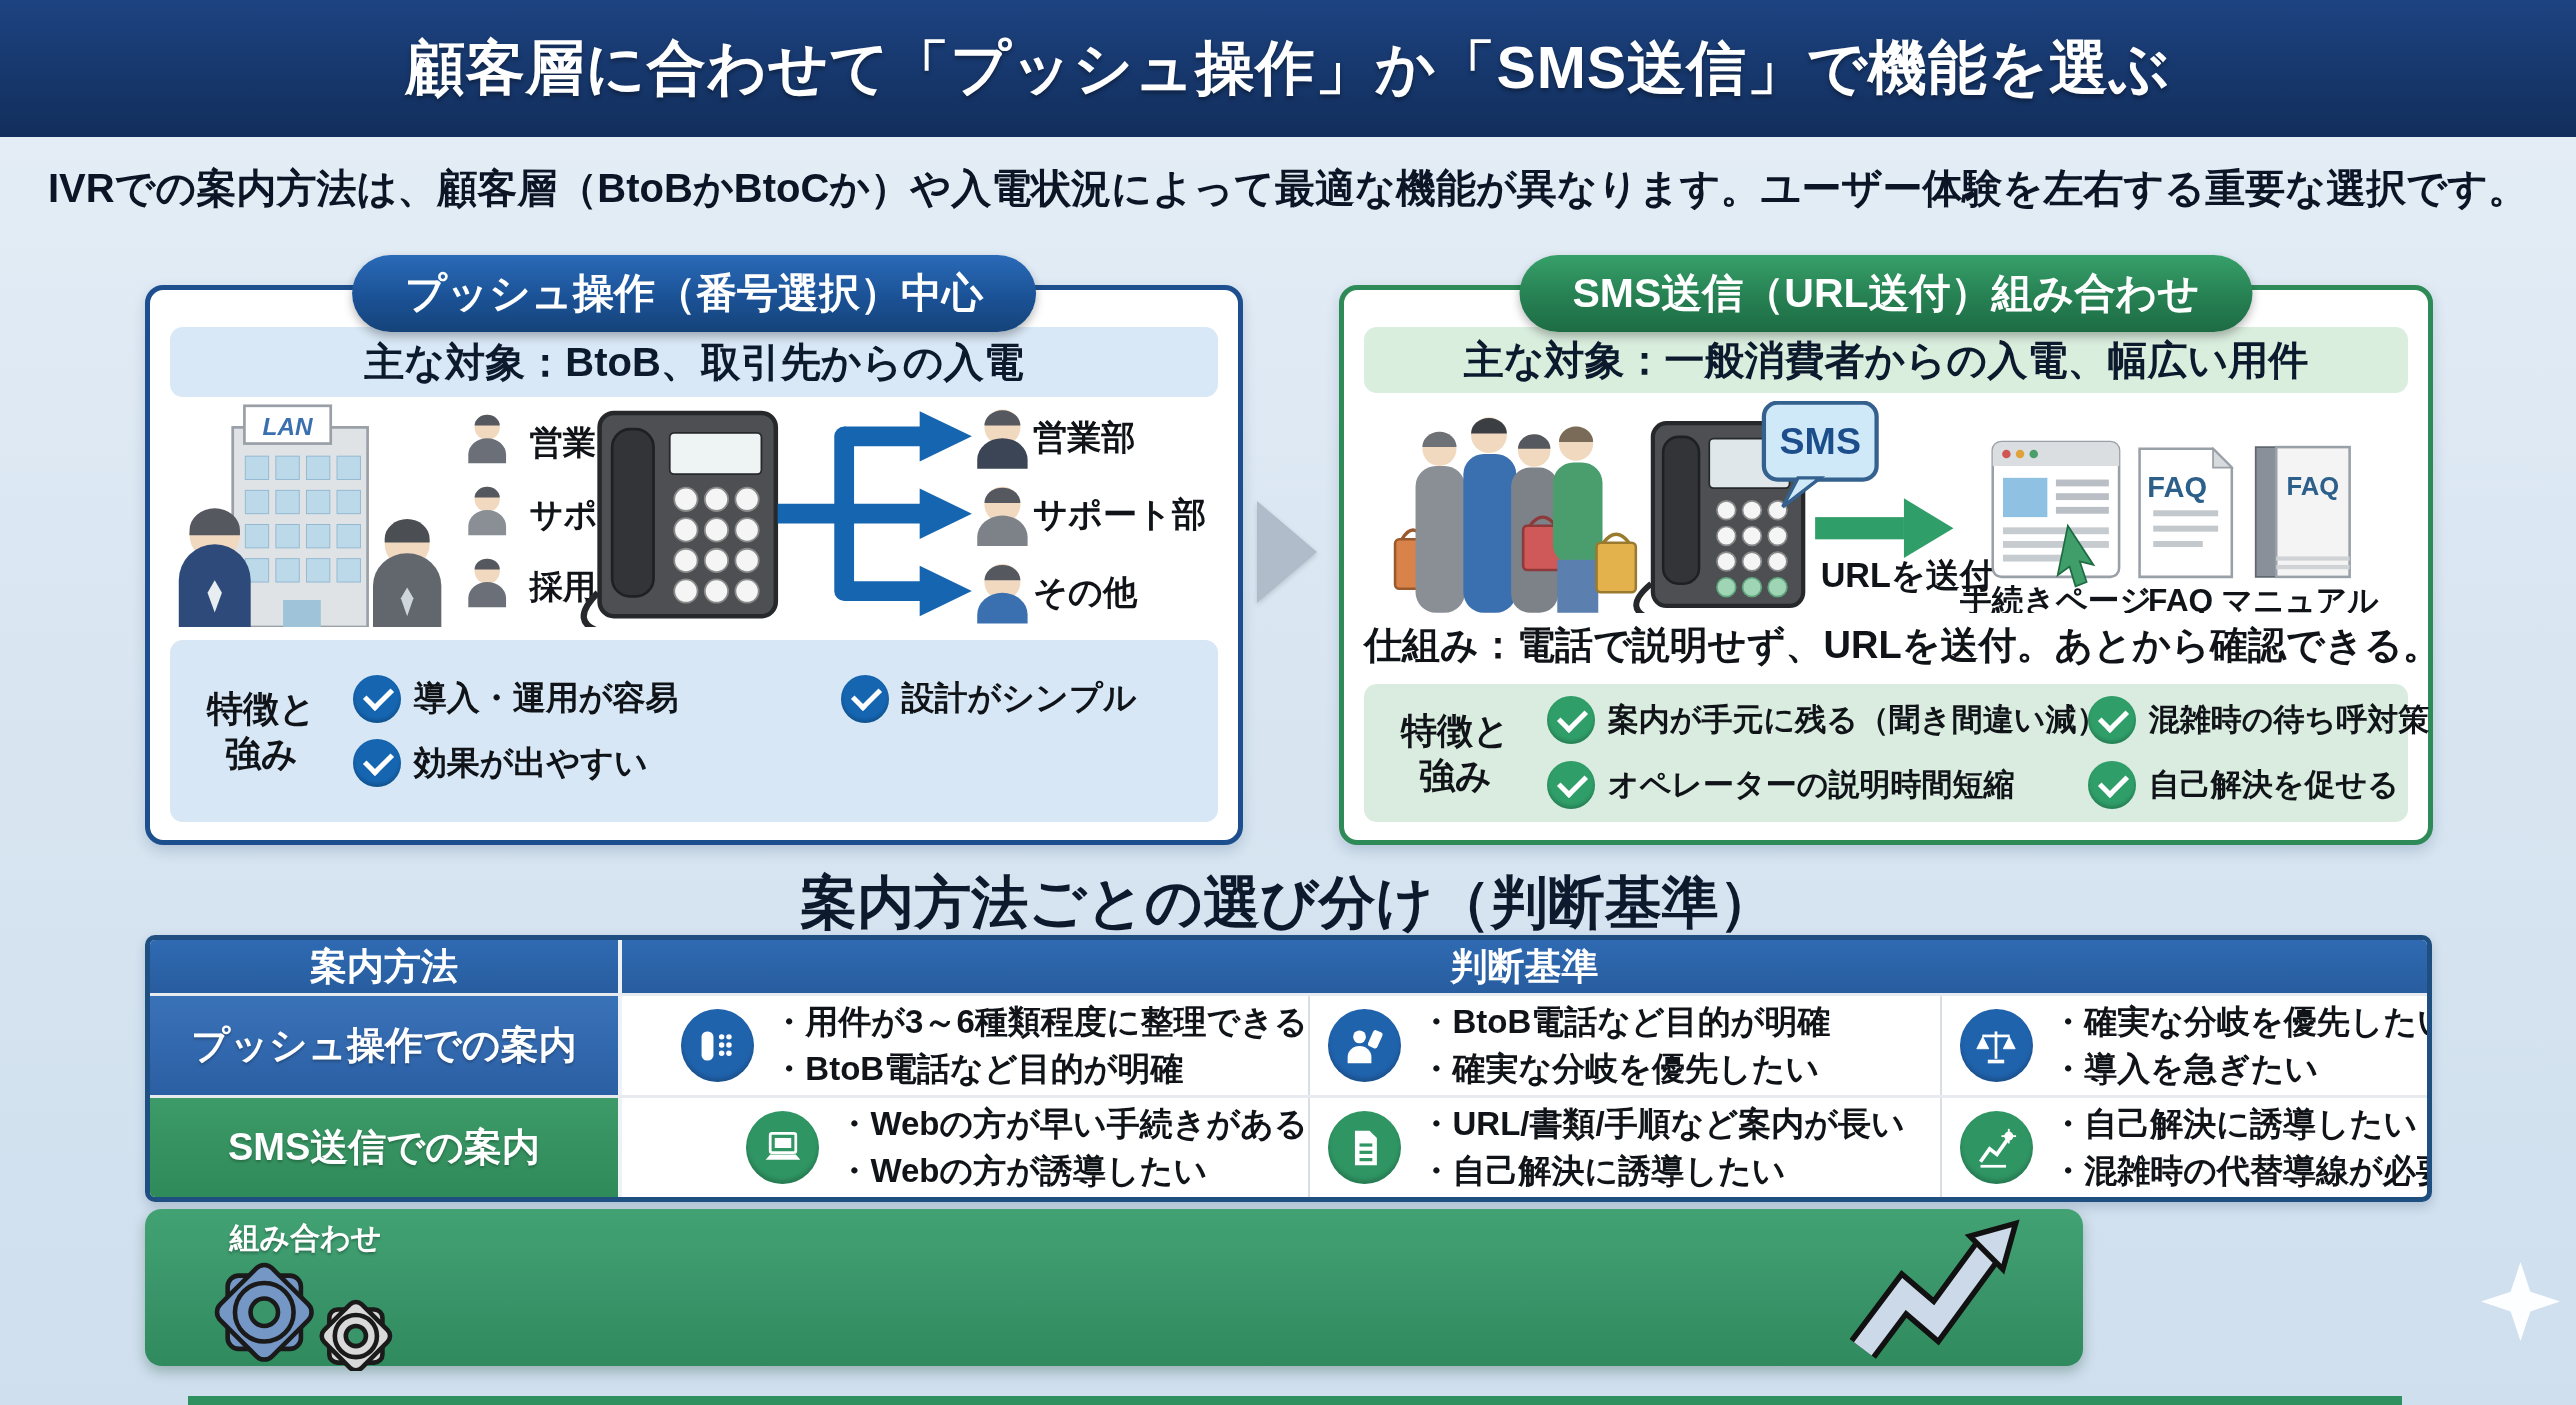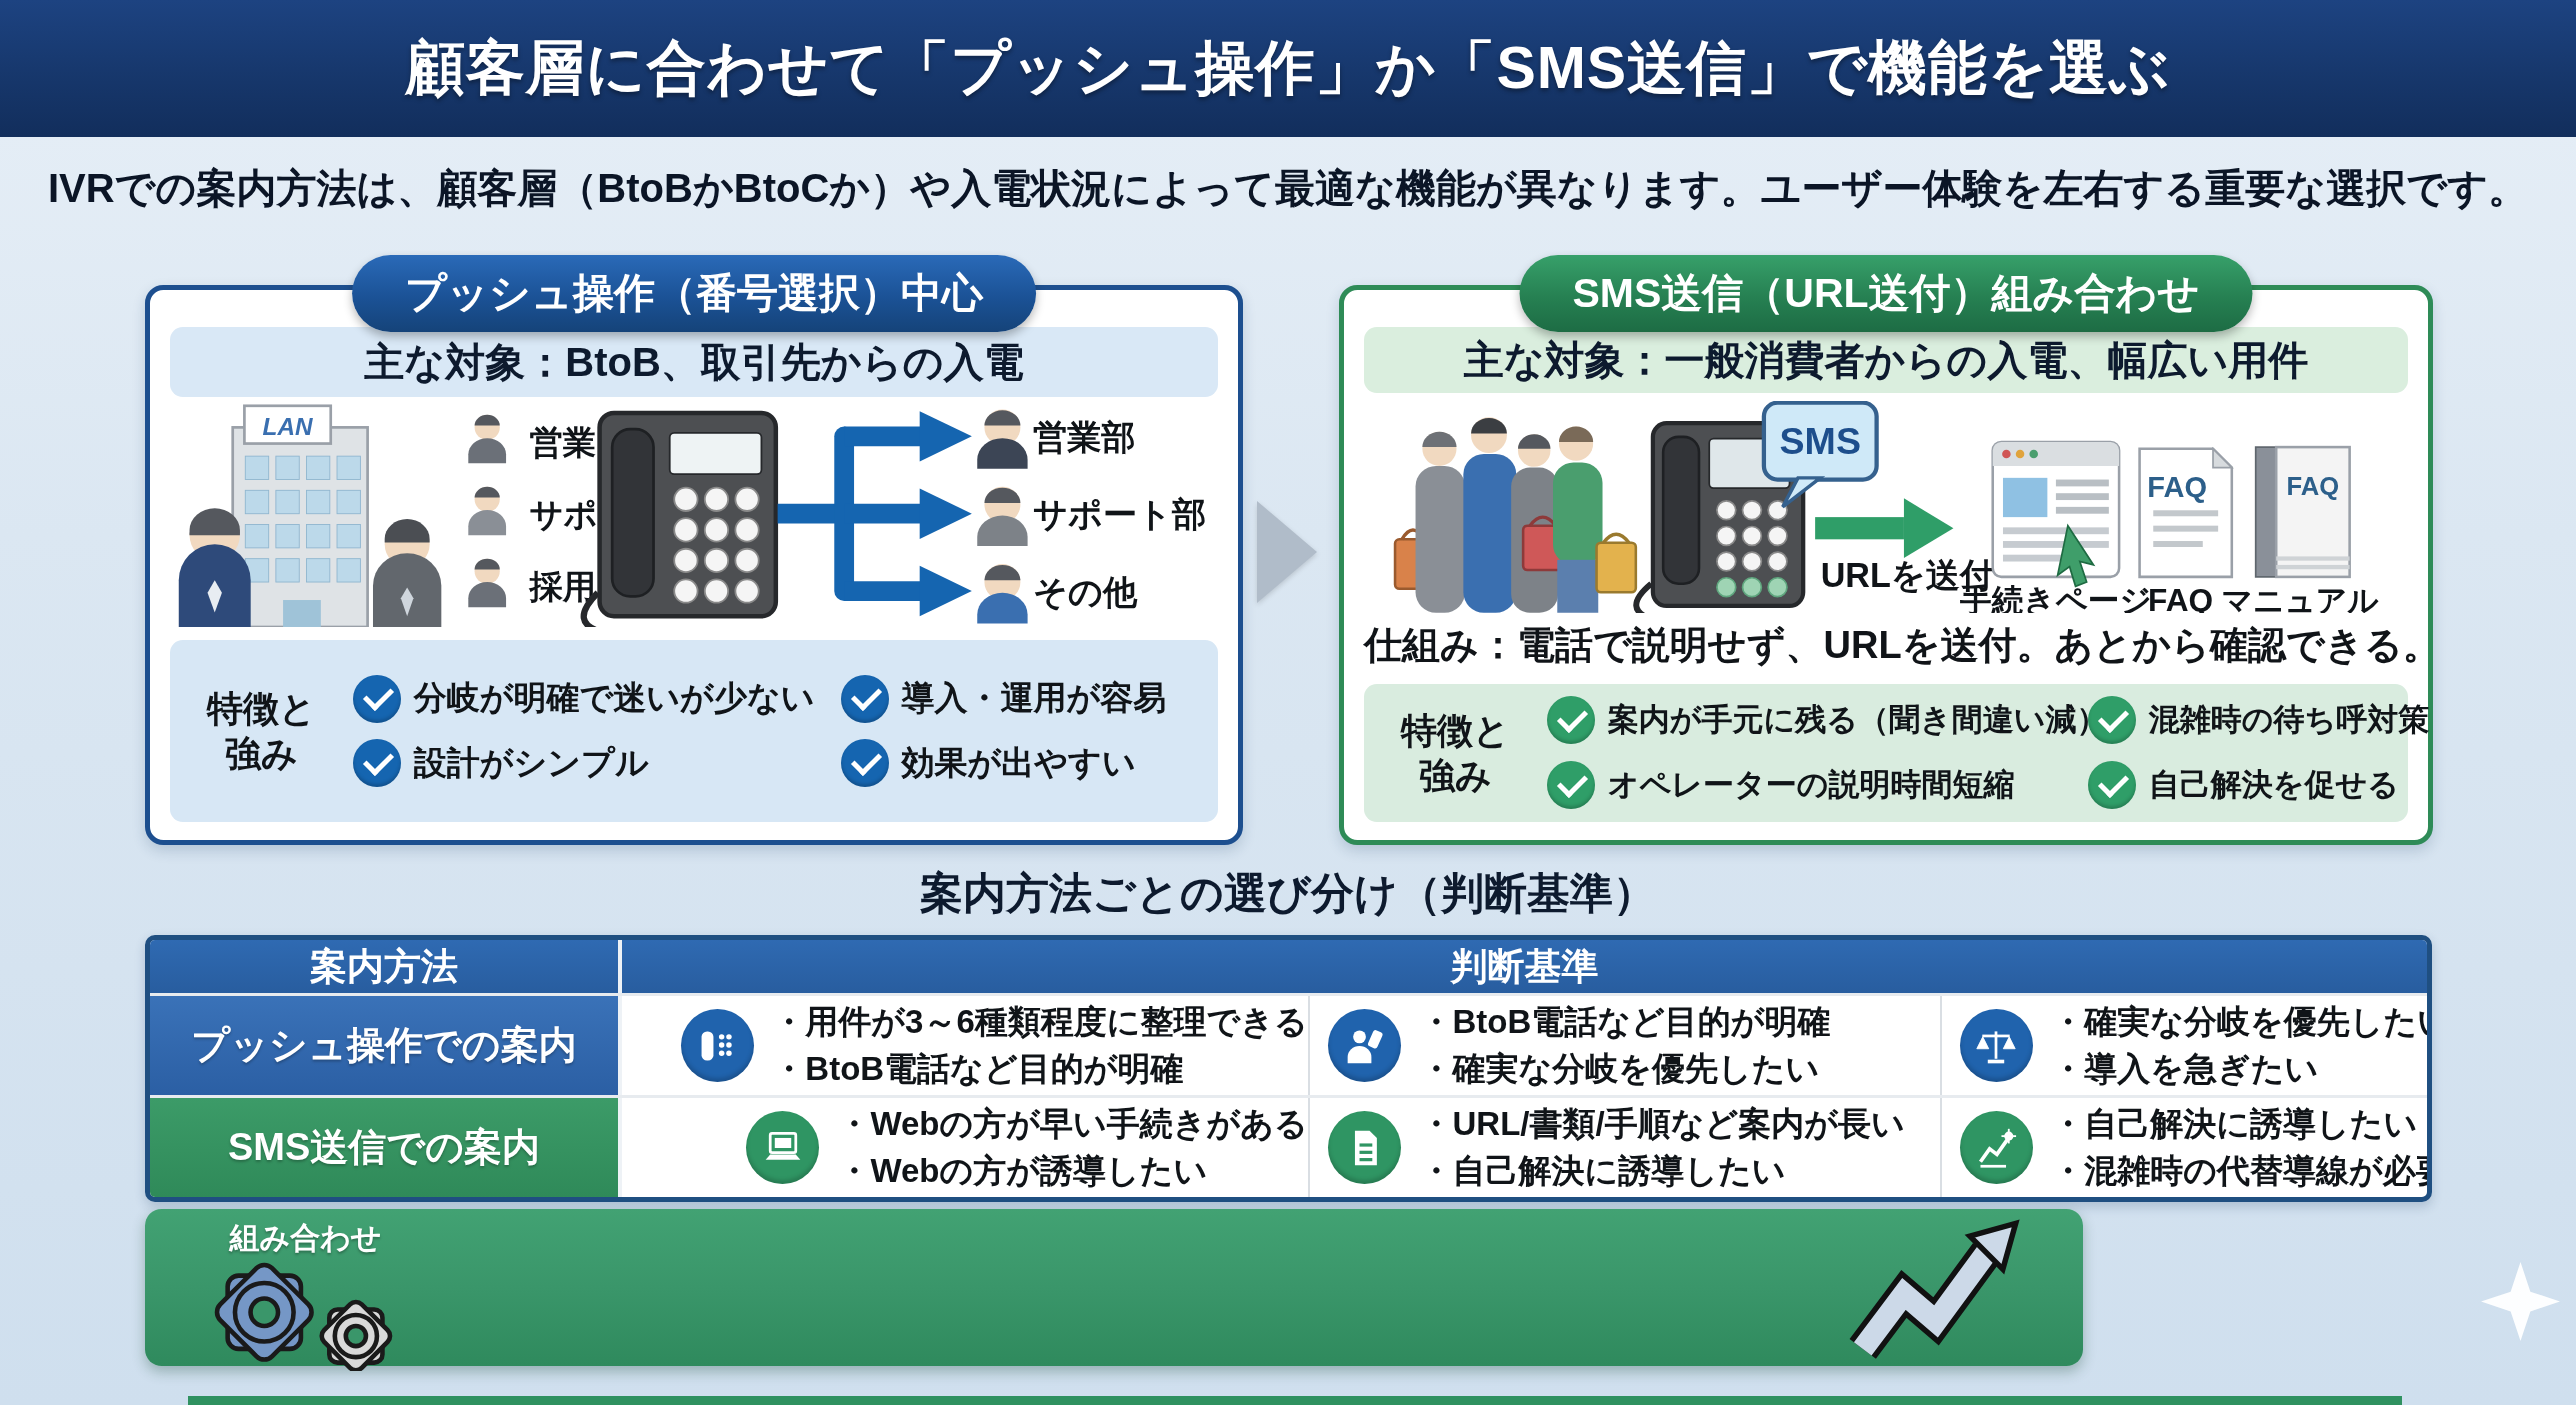--- a/index.html
+++ b/index.html
@@ -79,21 +79,21 @@
   
   .chevron{
     left:1257px;top:501px;width:0;height:0;
     border-top:51px solid transparent;border-bottom:51px solid transparent;
     border-left:60px solid #b0bcc9;filter:drop-shadow(0 2.7px 2.7px rgba(0,0,0,.15));
   }
 
   
   .table-title{
     left:0;top:865px;width:2576px;text-align:center;
-    font-size:43px;font-weight:800;color:#0d1a2e;
+    font-size:57px;font-weight:800;color:#0d1a2e;
   }
   .dtable{
     left:145px;top:935px;width:2287px;border:5.5px solid #1f4f81;border-radius:10px;
     background:#fff;box-sizing:border-box;overflow:hidden;
     box-shadow:0 4.6px 11px rgba(30,60,100,.2);
   }
   .t-head{display:flex;height:53px;}
   .t-head .hm{
     width:472px;flex:none;background:linear-gradient(180deg,#2f6ab2,#285d9f);
     color:#fff;font-size:37px;font-weight:800;display:flex;align-items:center;justify-content:center;
@@ -262,26 +262,20 @@
   <div class="features">
     <div class="feat-label">
       <div>特徴と</div>
       <div>強み</div>
     </div>
     <div class="feat-grid">
       <div class="feat-item">
           <span class="check">
             <i></i>
           </span>
-          <span>分岐が明確で迷いが少ない</span>
-        </div>
-      <div class="feat-item">
-          <span class="check">
-            <i></i>
-          </span>
           <span>導入・運用が容易</span>
         </div>
       <div class="feat-item">
           <span class="check">
             <i></i>
           </span>
           <span>設計がシンプル</span>
         </div>
       <div class="feat-item">
           <span class="check">

